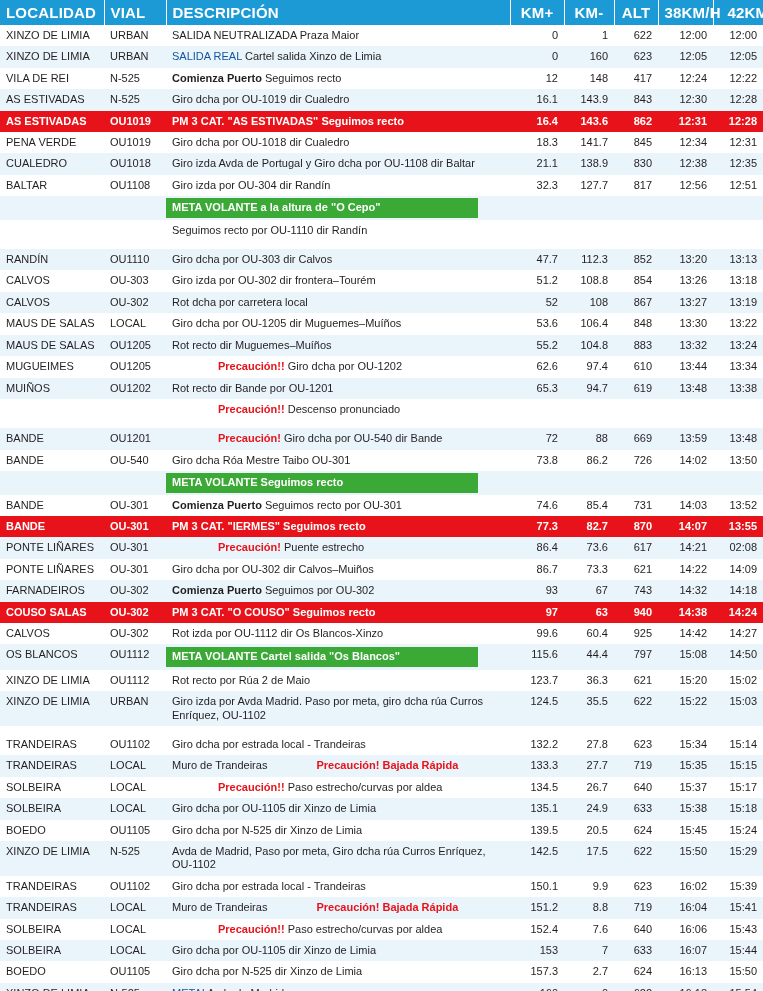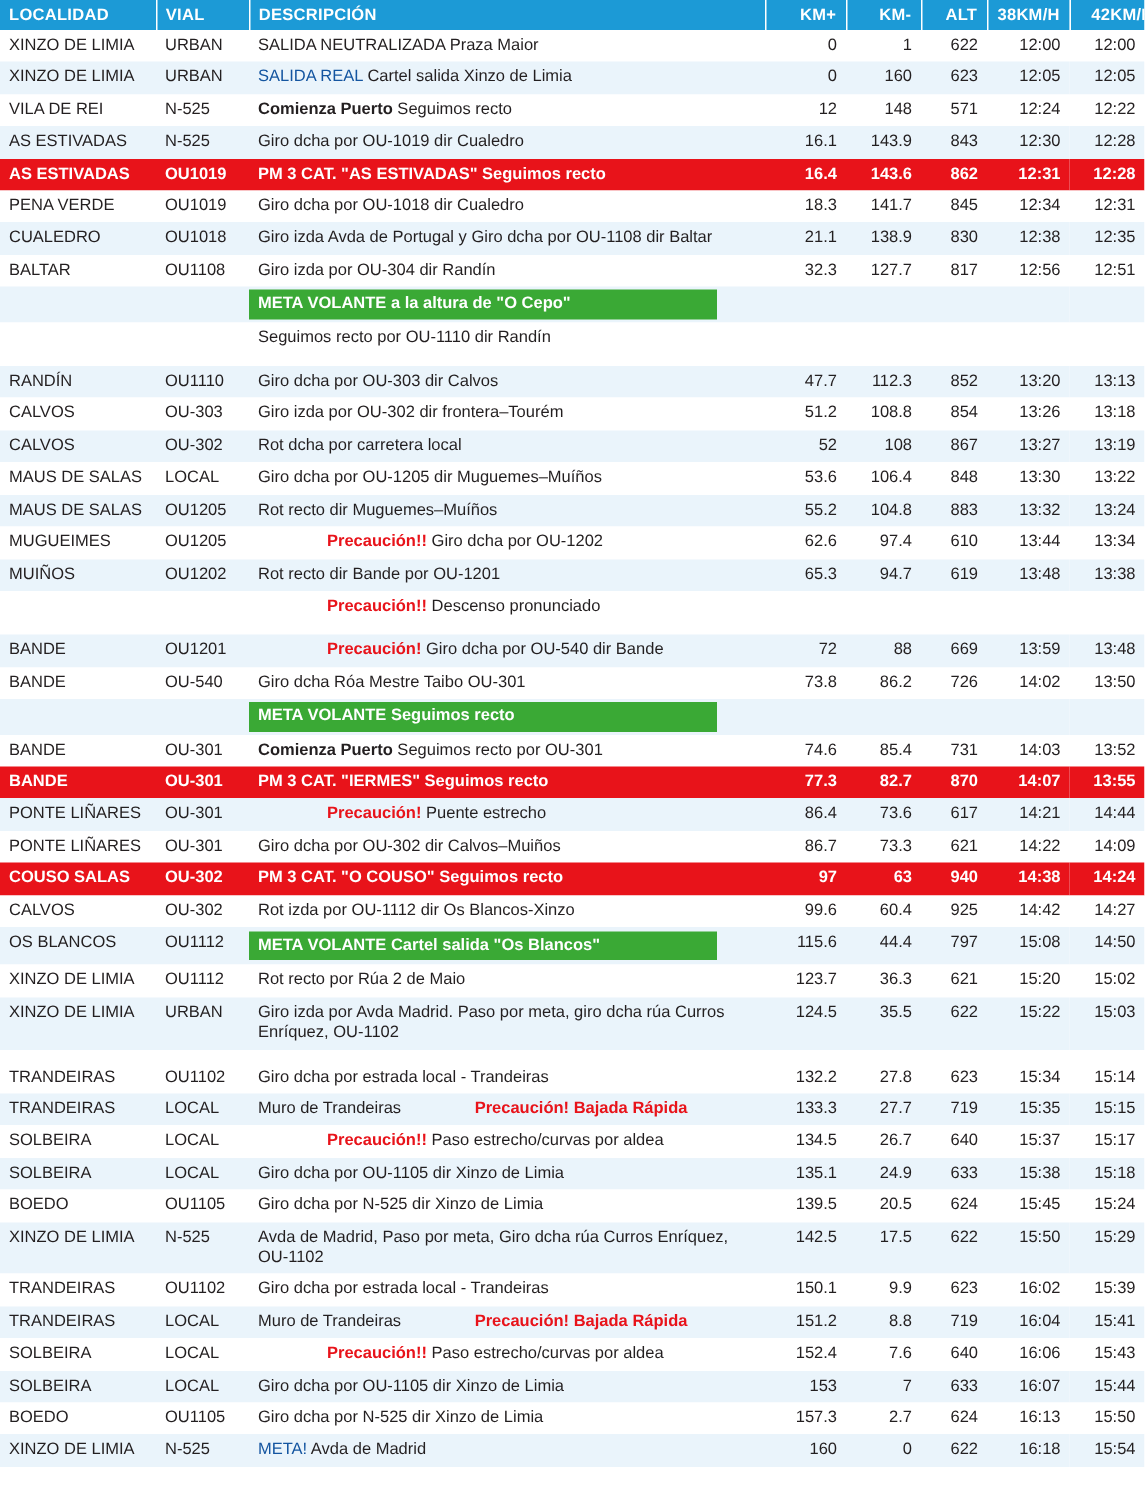--- a/index.html
+++ b/index.html
@@ -15,28 +15,28 @@
   }
   table.roadbook {
     width: 763px;
     border-collapse: collapse;
     table-layout: fixed;
   }
   table.roadbook thead th {
     background: #1c9ad6;
     color: #ffffff;
     font-weight: bold;
-    font-size: 11px;
+    font-size: 15px;
     text-align: left;
     padding: 4px 6px 4px 6px;
     letter-spacing: .2px;
     border-right: 1px solid #ffffff;
     white-space: nowrap;
   }
-  table.roadbook thead th.num { text-align: right; }
+  table.roadbook thead th.num { text-align: center; }
   table.roadbook thead th:last-child { border-right: none; padding-left: 14px; }
 
   col.c-localidad { width: 104px; }
   col.c-vial      { width: 62px; }
   col.c-desc      { width: 344px; }
   col.c-kmmas     { width: 54px; }
   col.c-kmmenos   { width: 50px; }
   col.c-alt       { width: 44px; }
   col.c-v38       { width: 55px; }
   col.c-v42       { width: 50px; }
@@ -118,21 +118,21 @@
         <td class="num">623</td>
         <td class="num">12:05</td>
         <td class="num">12:05</td>
       </tr>
       <tr class="alt-0">
         <td>VILA DE REI</td>
         <td>N-525</td>
         <td><span class="desc-strong">Comienza Puerto</span><span> Seguimos recto</span></td>
         <td class="num">12</td>
         <td class="num">148</td>
-        <td class="num">571</td>
+        <td class="num">417</td>
         <td class="num">12:24</td>
         <td class="num">12:22</td>
       </tr>
       <tr class="alt-1">
         <td>AS ESTIVADAS</td>
         <td>N-525</td>
         <td><span>Giro dcha por OU-1019 dir Cualedro</span></td>
         <td class="num">16.1</td>
         <td class="num">143.9</td>
         <td class="num">843</td>
@@ -340,31 +340,41 @@
         <td class="num">13:55</td>
       </tr>
       <tr class="alt-1">
         <td>PONTE LIÑARES</td>
         <td>OU-301</td>
         <td><span class="warn">Precaución!</span><span> Puente estrecho</span></td>
         <td class="num">86.4</td>
         <td class="num">73.6</td>
         <td class="num">617</td>
         <td class="num">14:21</td>
-        <td class="num">14:44</td>
+        <td class="num">02:08</td>
       </tr>
       <tr class="alt-0">
         <td>PONTE LIÑARES</td>
         <td>OU-301</td>
         <td><span>Giro dcha por OU-302 dir Calvos–Muiños</span></td>
         <td class="num">86.7</td>
         <td class="num">73.3</td>
         <td class="num">621</td>
         <td class="num">14:22</td>
         <td class="num">14:09</td>
+      </tr>
+      <tr class="alt-1">
+        <td>FARNADEIROS</td>
+        <td>OU-302</td>
+        <td><span class="desc-strong">Comienza Puerto</span><span> Seguimos por OU-302</span></td>
+        <td class="num">93</td>
+        <td class="num">67</td>
+        <td class="num">743</td>
+        <td class="num">14:32</td>
+        <td class="num">14:18</td>
       </tr>
       <tr class="pm">
         <td>COUSO SALAS</td>
         <td>OU-302</td>
         <td><span class="desc-strong">PM 3 CAT. "O COUSO" Seguimos recto</span></td>
         <td class="num">97</td>
         <td class="num">63</td>
         <td class="num">940</td>
         <td class="num">14:38</td>
         <td class="num">14:24</td>

